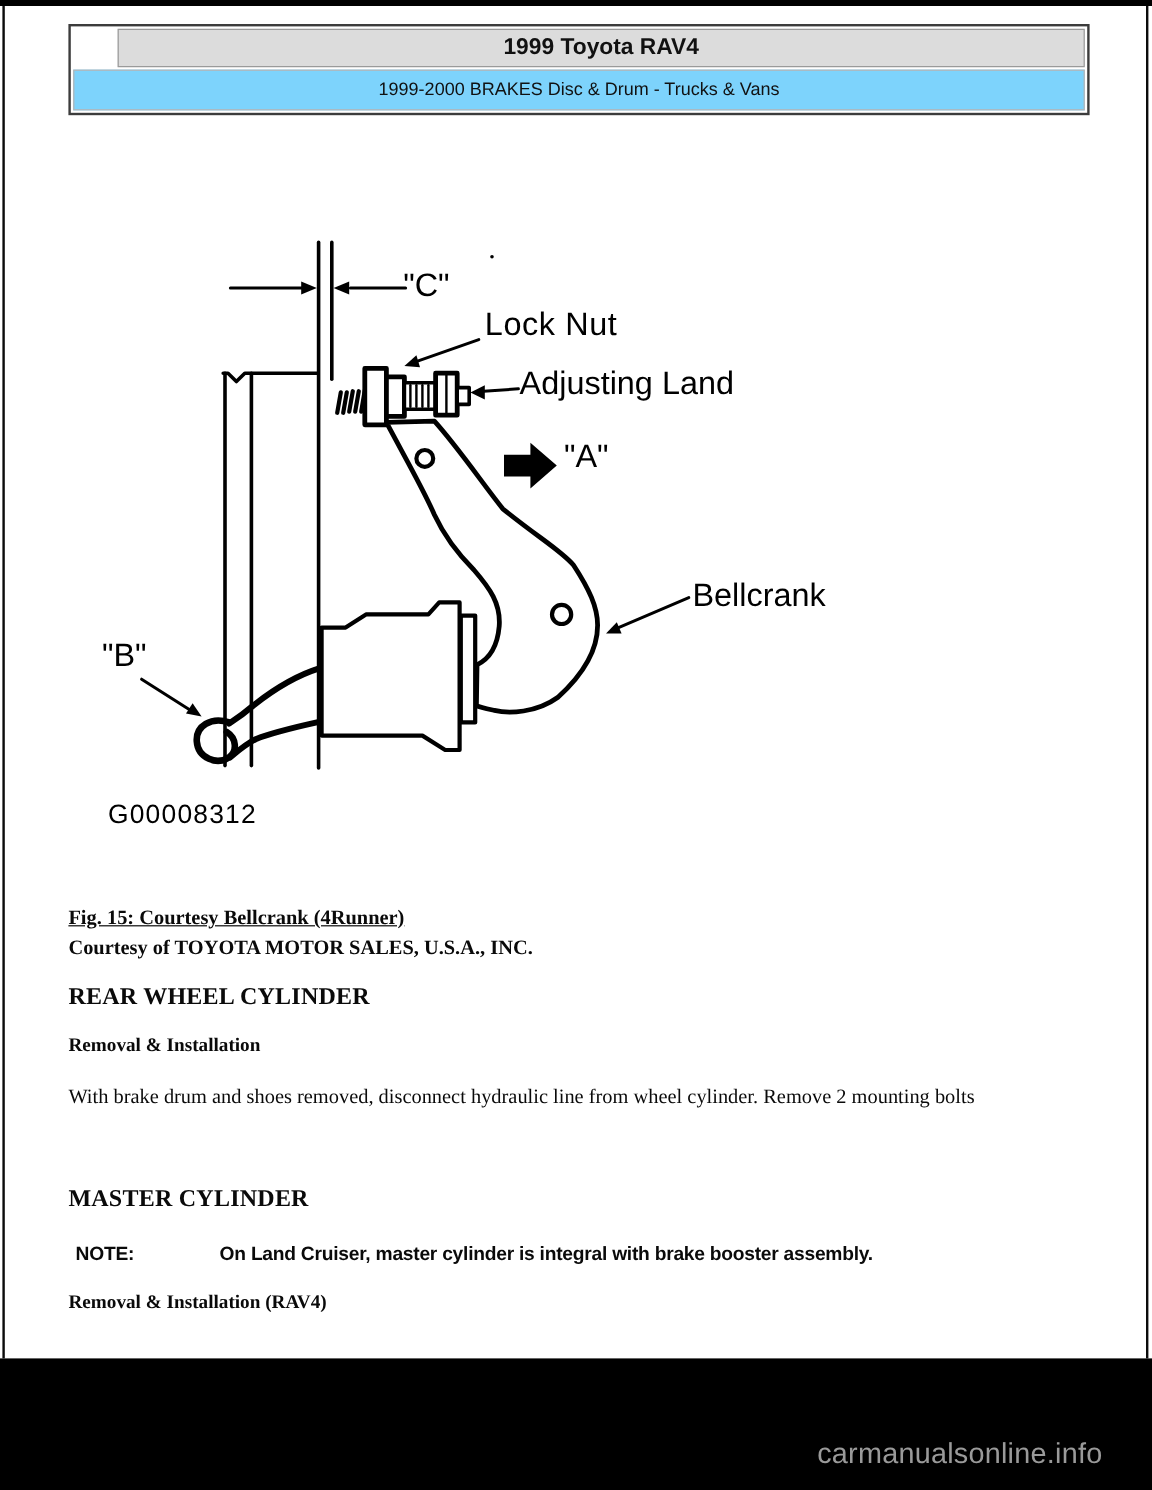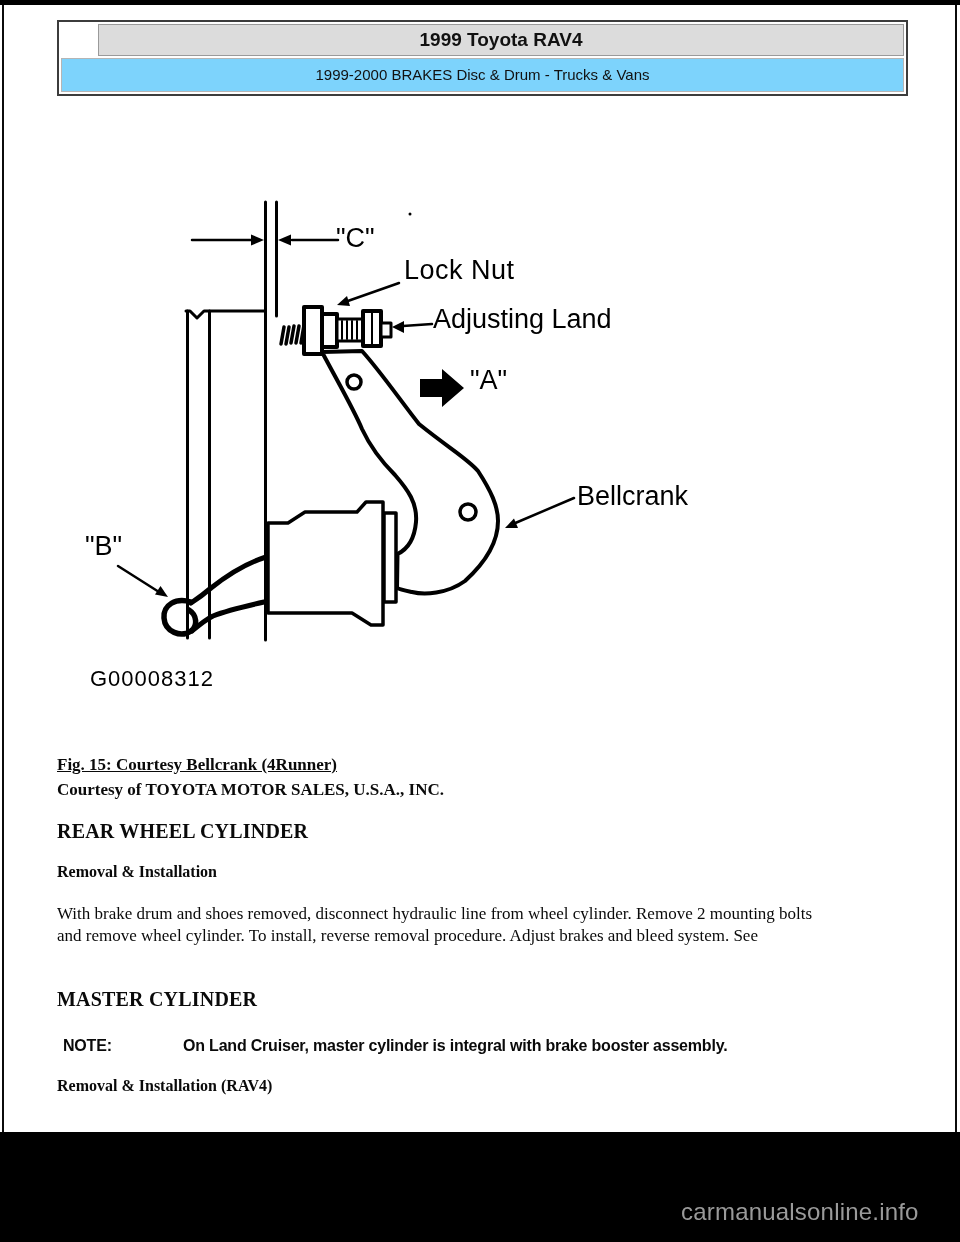--- a/index.html
+++ b/index.html
@@ -149,21 +149,20 @@
 <div class="abs tser" style="top:755px;">
   <a class="cap-link" href="#">Fig. 15: Courtesy Bellcrank (4Runner)</a>
 </div>
 <div class="abs tser credit" style="top:780px;">Courtesy of TOYOTA MOTOR SALES, U.S.A., INC.</div>
 
 <div class="abs tser h1" style="top:820px;">REAR WHEEL CYLINDER</div>
 <div class="abs tser h2" style="top:863px;">Removal &amp; Installation</div>
 
 <div class="abs tser body-par" style="top:903px;">
   <div>With brake drum and shoes removed, disconnect hydraulic line from wheel cylinder. Remove 2 mounting bolts</div>
-  <div>and remove wheel cylinder. To install, reverse removal procedure. Adjust brakes and bleed system. See</div>
 </div>
 
 <div class="abs tser h1" style="top:988px;">MASTER CYLINDER</div>
 
 <div class="abs note-row" style="left:63px;top:1037px;">NOTE:</div>
 <div class="abs note-row" style="left:183px;top:1037px;">On Land Cruiser, master cylinder is integral with brake booster assembly.</div>
 
 <div class="abs tser h2" style="top:1077px;text-align:center;">Removal &amp; Installation (RAV4)</div>
 
 <div class="abs frame-bottom">

